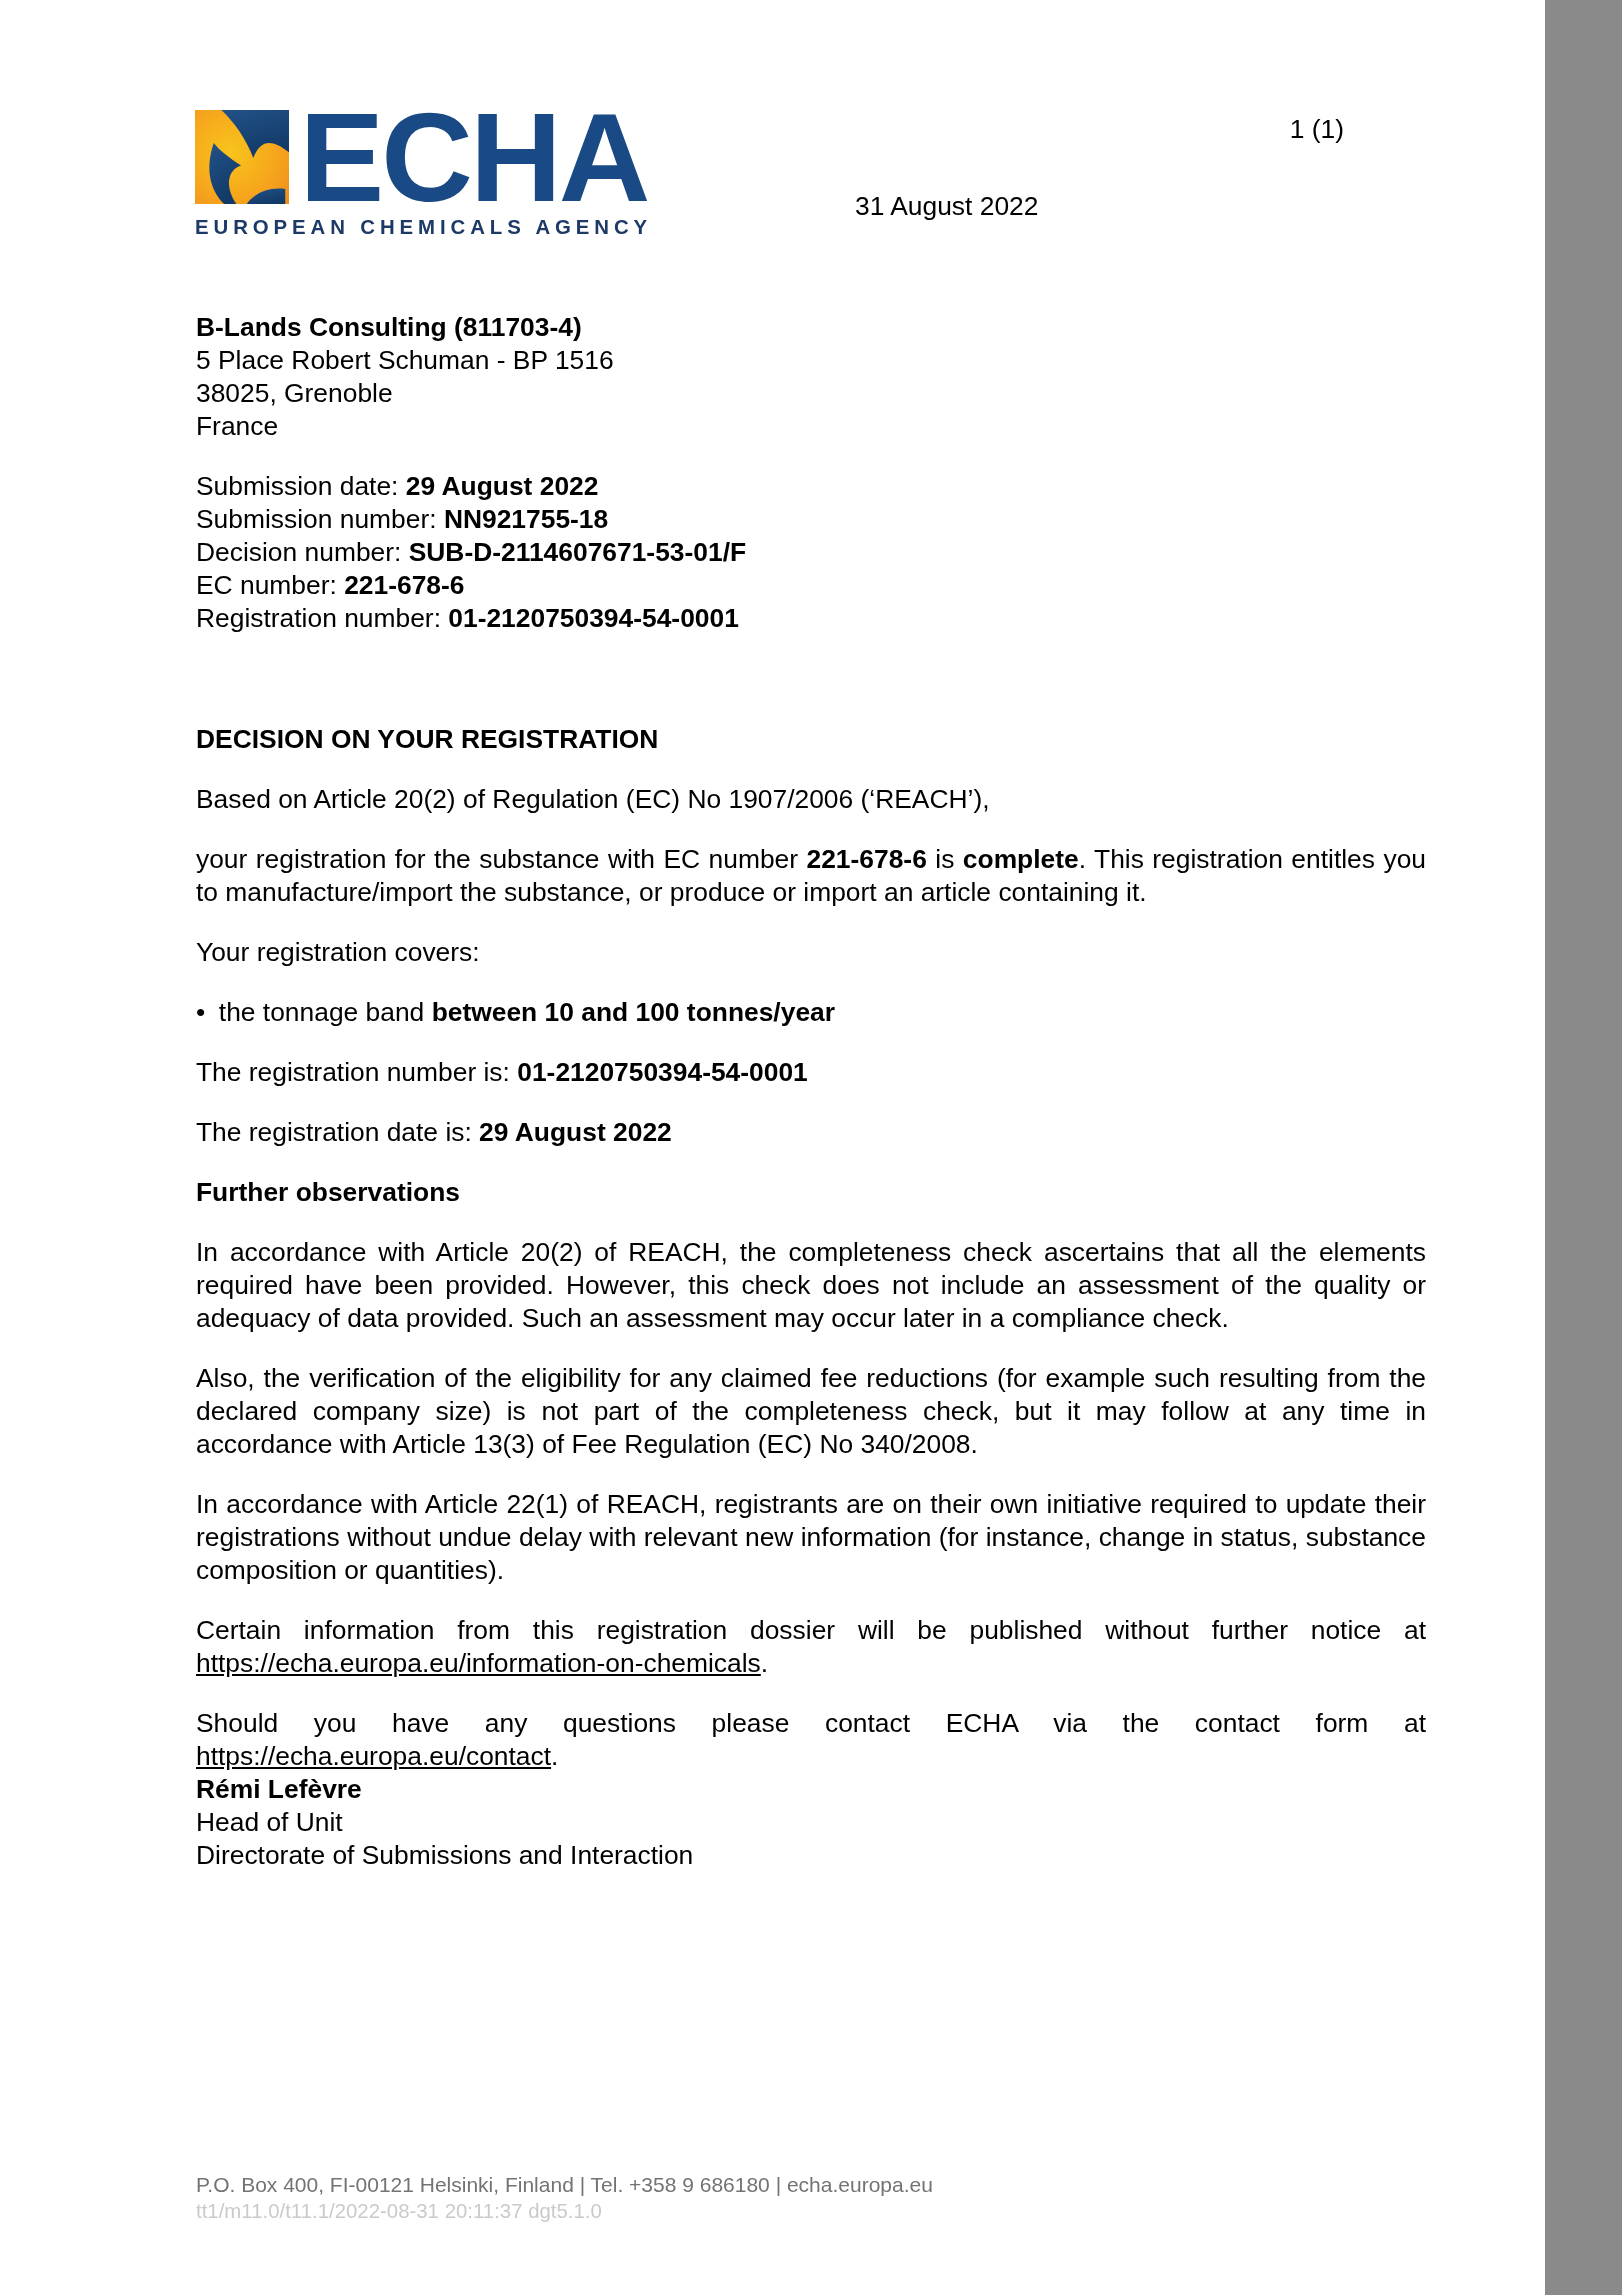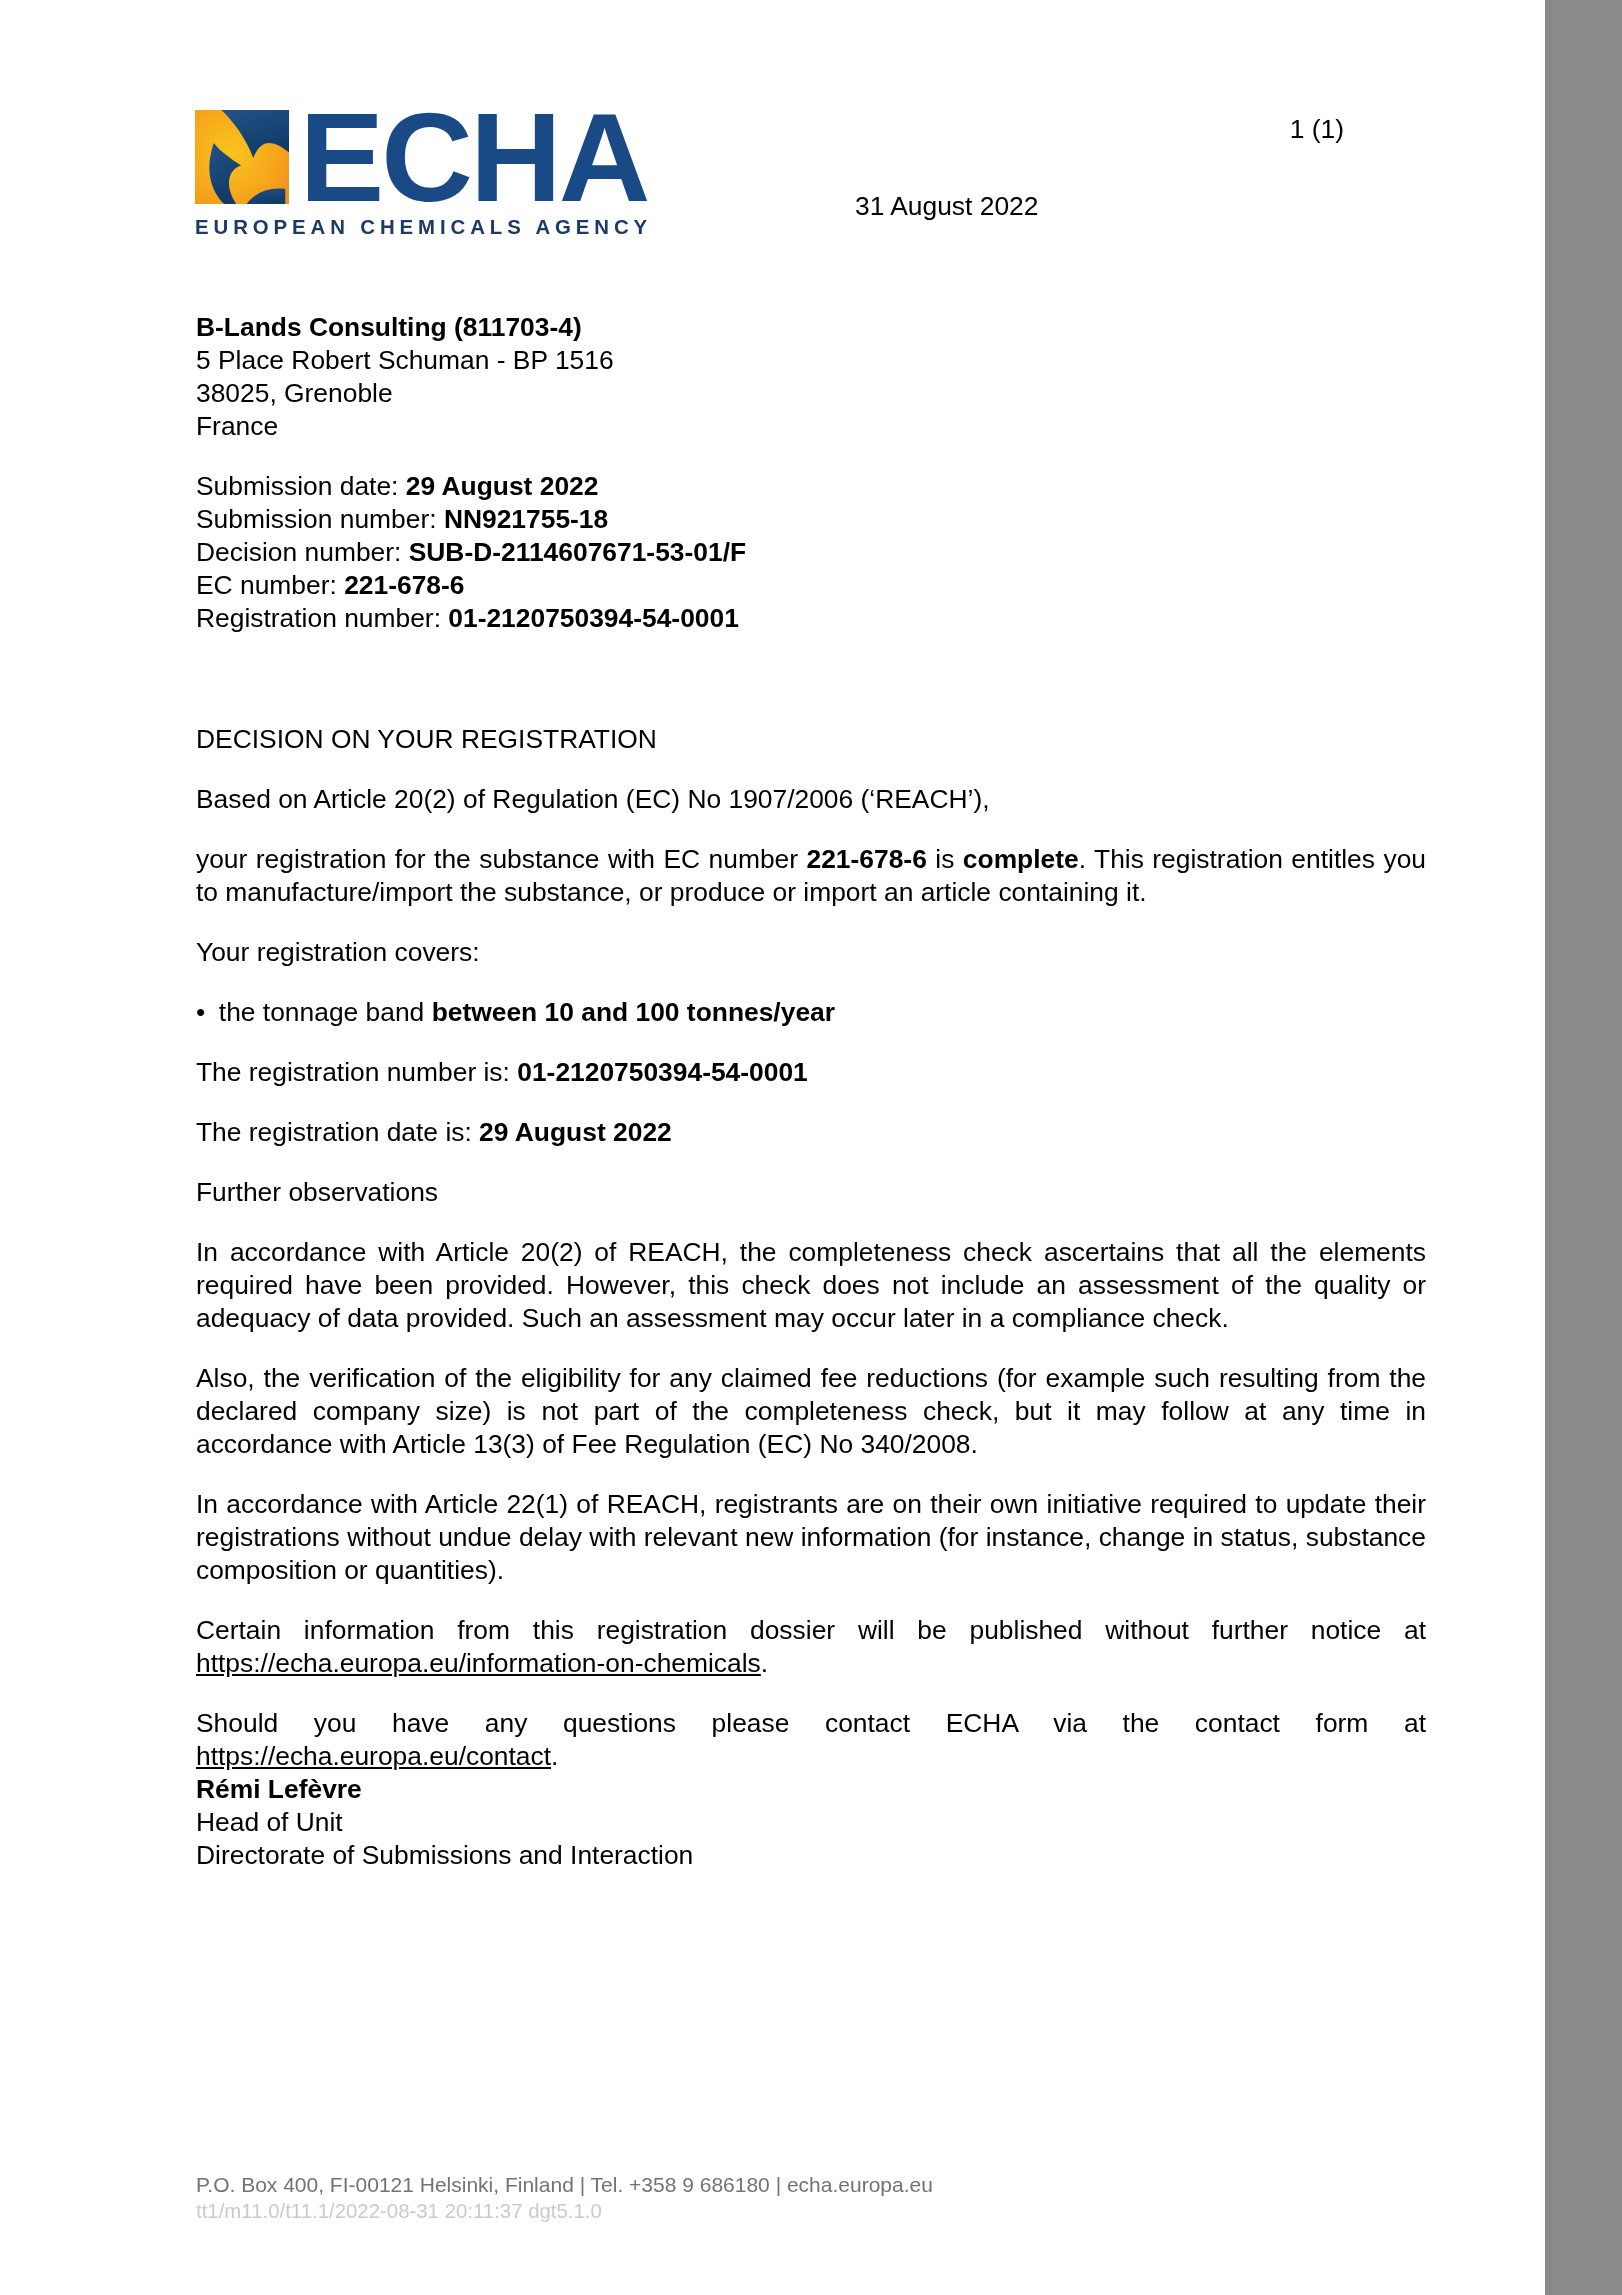--- a/index.html
+++ b/index.html
@@ -29,21 +29,21 @@
 
   
   .content{
     position:absolute;left:196px;top:311px;width:1230px;
     font-size:26.4px;line-height:33px;
   }
   .content p{margin:27px 0 0 0;text-align:justify;}
   .content .block{margin:0;}
   .content .block + .block{margin-top:27px;}
   .mt-xl{margin-top:88px !important;}
-  .heading{font-weight:400;text-align:center;}
+  .heading{font-weight:700;text-align:center;}
   b{font-weight:700;}
   .bullet-marker{display:inline-block;margin-right:13.6px;}
   .doc-link{color:#000000;text-decoration:underline;margin-top:47px;}
   .signature{margin-top:94px;}
   .sig-name{font-weight:700;}
 
   
   .footer{position:absolute;left:196px;top:2171px;}
   .footer-main{font-size:21px;line-height:27px;color:#737373;}
   .footer-meta{font-size:20.4px;line-height:26px;color:#c8cacc;}

